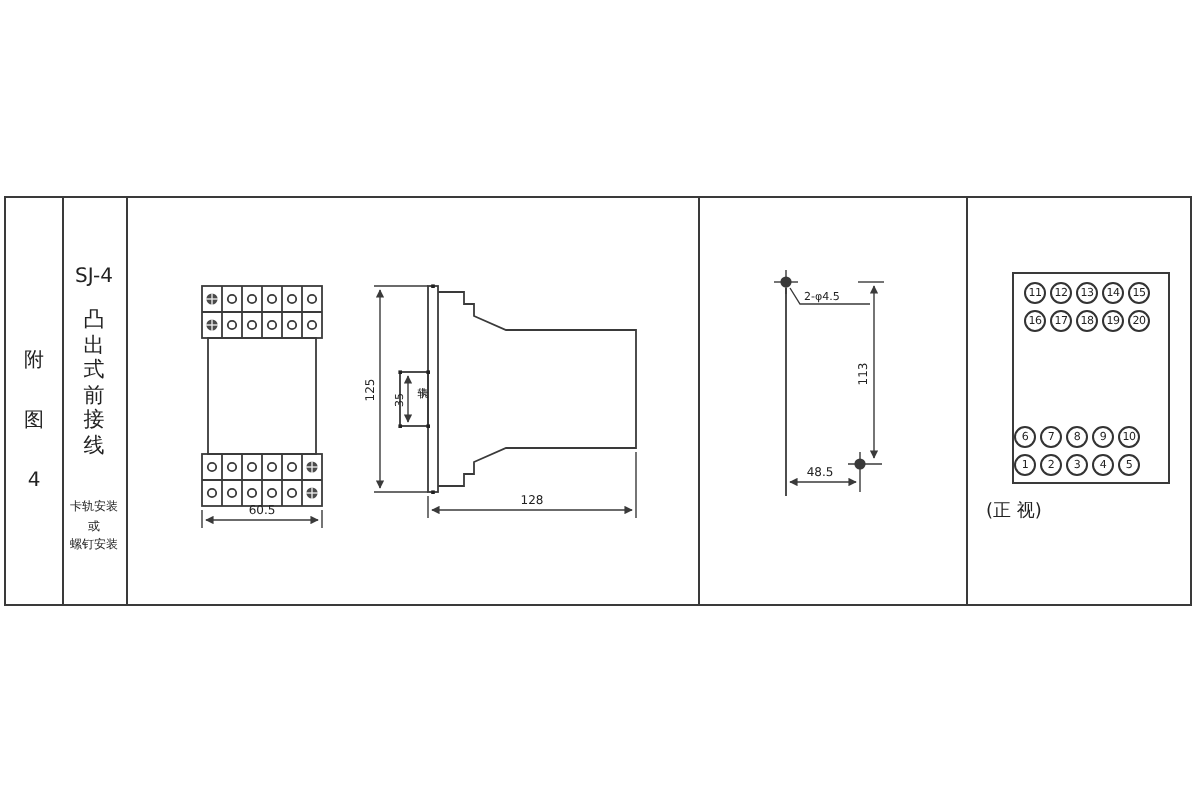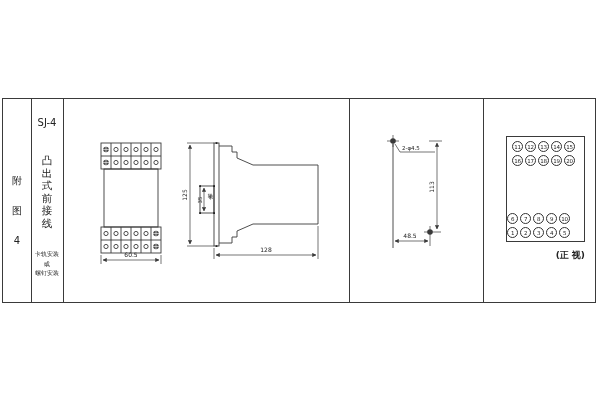--- a/index.html
+++ b/index.html
@@ -36,42 +36,42 @@
 
   
   .panel-box { position:absolute; left:506px; top:136px; width:79px; height:106px;
                border:1px solid #3a3a3a; box-sizing:border-box; }
   .t-row { position:absolute; display:flex; gap:2px; }
   .t-circ {
     width:11px; height:11px; border:1px solid #333; border-radius:50%;
     box-sizing:border-box; display:flex; align-items:center; justify-content:center;
     font-size:5.5px; letter-spacing:-0.3px; color:#222; background:#fff;
   }
-  .caption { position:absolute; text-align:right; color:#222;font-weight:bold; }
+  .caption { position:absolute; text-align:left; color:#222; }
   .caption.drill { left:355px; top:263px; width:120px; font-size:7px; }
   .caption.panel { left:493px; top:249px; width:92px; font-size:9px; }
 </style>
 </head>
 <body>
 
 <div class="canvas">
 
   <div class="sheet">
     <div class="vline" style="left:28px"></div>
     <div class="vline" style="left:60px"></div>
     <div class="vline" style="left:346px"></div>
     <div class="vline" style="left:480px"></div>
 
     <div class="col-stack" style="left:0; top:72px; width:28px; gap:10px;">
         <span class="idx-char">附</span>
         <span class="idx-char">图</span>
         <span class="idx-char">4</span>
       </div>
 
-    <div class="model" style="top:18px; left:28px;text-align:center;">SJ-4</div>
+    <div class="model" style="top:34px; left:28px;text-align:center;">SJ-4</div>
     <div class="col-stack" style="left:28px; top:56px; width:32px; gap:1px;">
         <span class="title-char">凸</span>
         <span class="title-char">出</span>
         <span class="title-char">式</span>
         <span class="title-char">前</span>
         <span class="title-char">接</span>
         <span class="title-char">线</span>
       </div>
     <div class="col-stack" style="left:28px; top:150px; width:32px; gap:0;">
         <span class="note-line">卡轨安装</span>

